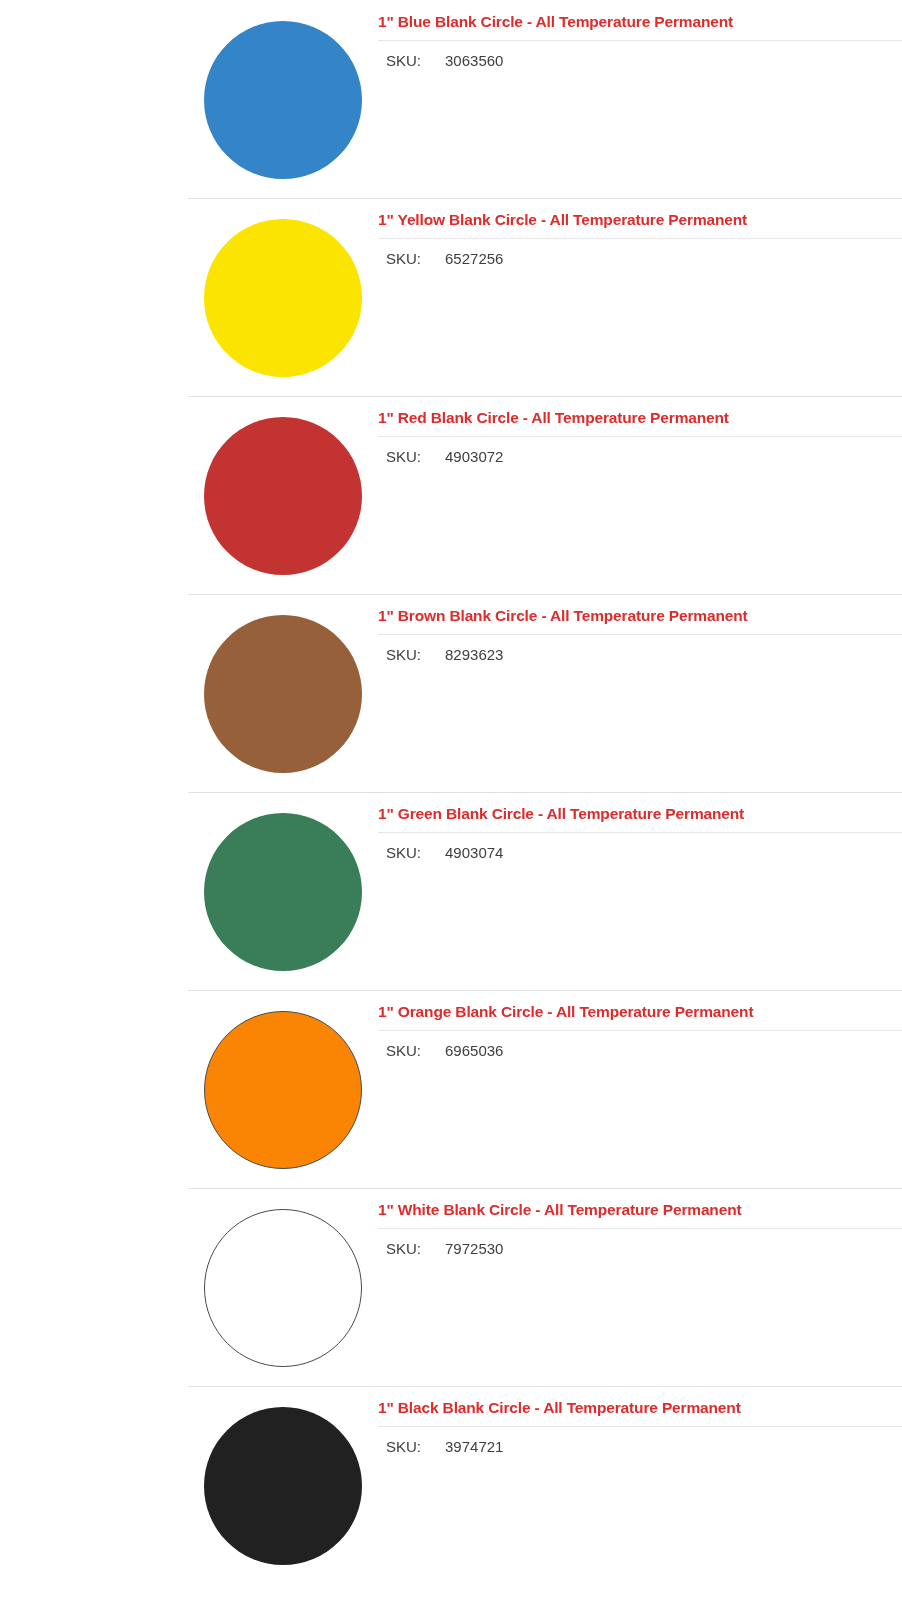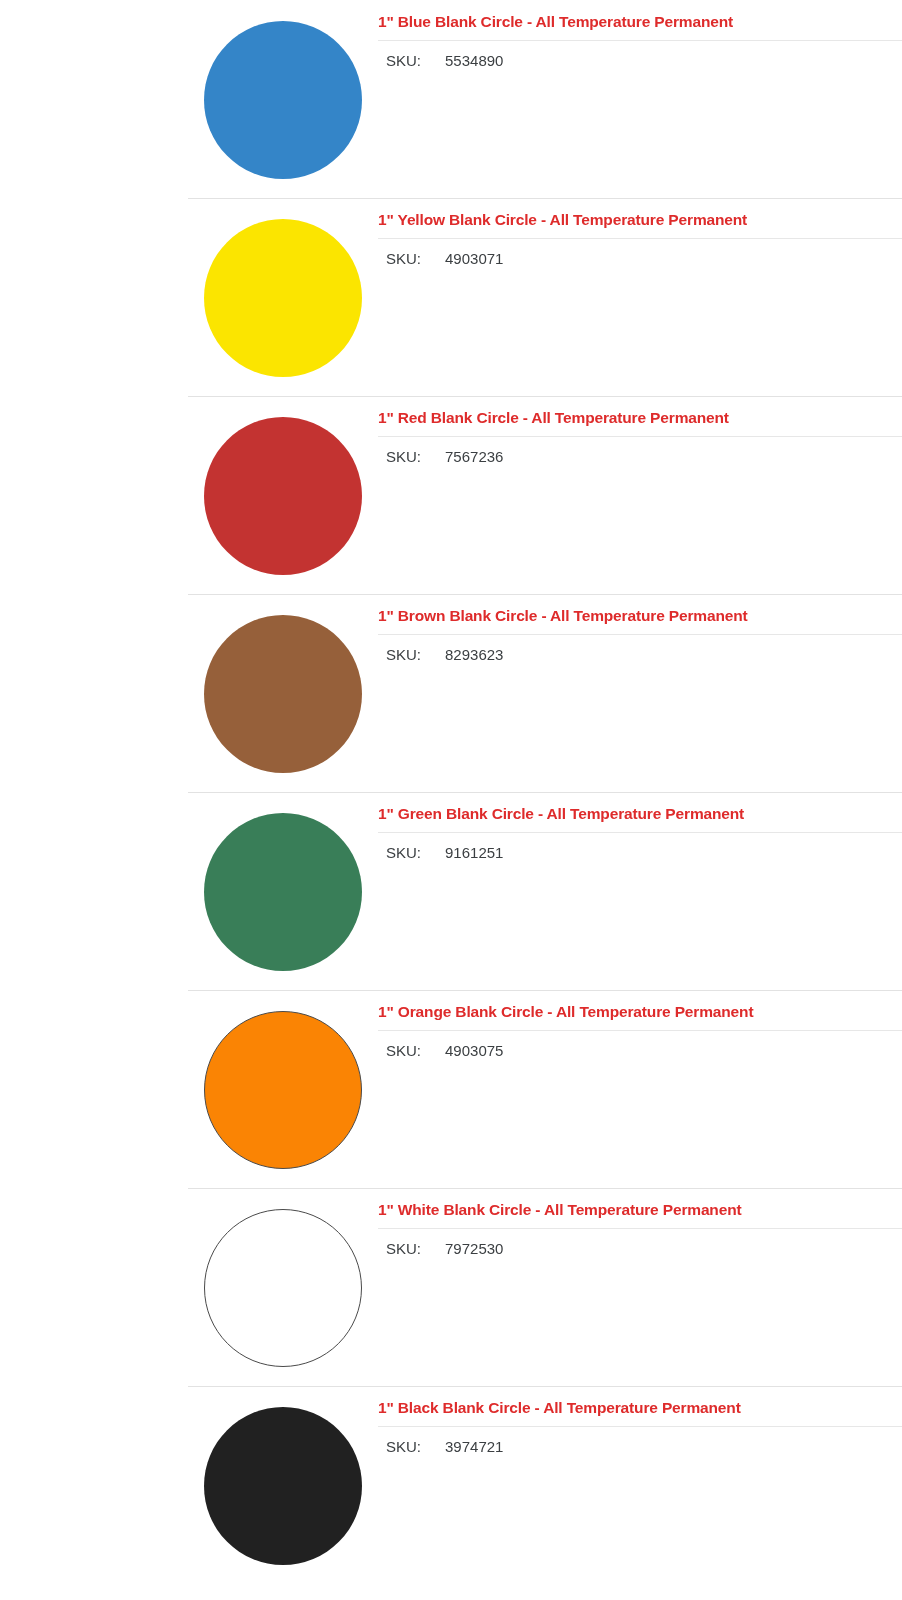--- a/index.html
+++ b/index.html
@@ -120,55 +120,55 @@
       <div class="thumb-cell">
         <span class="swatch-circle" style="background: rgb(52, 133, 200);"></span>
       </div>
       <div class="info-cell">
         <a class="product-title" href="#">1" Blue Blank Circle - All Temperature Permanent</a>
         <div class="title-rule"></div>
         <table class="attr-table">
           <tbody>
             <tr>
               <td class="attr-label">SKU:</td>
-              <td class="attr-value">5534890</td>
+              <td class="attr-value">3063560</td>
             </tr>
           </tbody>
         </table>
       </div>
     </li>
     <li class="product-row">
       <div class="thumb-cell">
         <span class="swatch-circle" style="background: rgb(251, 229, 0);"></span>
       </div>
       <div class="info-cell">
         <a class="product-title" href="#">1" Yellow Blank Circle - All Temperature Permanent</a>
         <div class="title-rule"></div>
         <table class="attr-table">
           <tbody>
             <tr>
               <td class="attr-label">SKU:</td>
-              <td class="attr-value">4903071</td>
+              <td class="attr-value">6527256</td>
             </tr>
           </tbody>
         </table>
       </div>
     </li>
     <li class="product-row">
       <div class="thumb-cell">
         <span class="swatch-circle" style="background: rgb(195, 51, 49);"></span>
       </div>
       <div class="info-cell">
         <a class="product-title" href="#">1" Red Blank Circle - All Temperature Permanent</a>
         <div class="title-rule"></div>
         <table class="attr-table">
           <tbody>
             <tr>
               <td class="attr-label">SKU:</td>
-              <td class="attr-value">7567236</td>
+              <td class="attr-value">4903072</td>
             </tr>
           </tbody>
         </table>
       </div>
     </li>
     <li class="product-row">
       <div class="thumb-cell">
         <span class="swatch-circle" style="background: rgb(150, 96, 58);"></span>
       </div>
       <div class="info-cell">
@@ -188,38 +188,38 @@
       <div class="thumb-cell">
         <span class="swatch-circle" style="background: rgb(57, 126, 88);"></span>
       </div>
       <div class="info-cell">
         <a class="product-title" href="#">1" Green Blank Circle - All Temperature Permanent</a>
         <div class="title-rule"></div>
         <table class="attr-table">
           <tbody>
             <tr>
               <td class="attr-label">SKU:</td>
-              <td class="attr-value">9161251</td>
+              <td class="attr-value">4903074</td>
             </tr>
           </tbody>
         </table>
       </div>
     </li>
     <li class="product-row">
       <div class="thumb-cell">
         <span class="swatch-circle outlined" style="background: rgb(250, 132, 4);"></span>
       </div>
       <div class="info-cell">
         <a class="product-title" href="#">1" Orange Blank Circle - All Temperature Permanent</a>
         <div class="title-rule"></div>
         <table class="attr-table">
           <tbody>
             <tr>
               <td class="attr-label">SKU:</td>
-              <td class="attr-value">4903075</td>
+              <td class="attr-value">6965036</td>
             </tr>
           </tbody>
         </table>
       </div>
     </li>
     <li class="product-row">
       <div class="thumb-cell">
         <span class="swatch-circle outlined" style="background: rgb(255, 255, 255);"></span>
       </div>
       <div class="info-cell">

